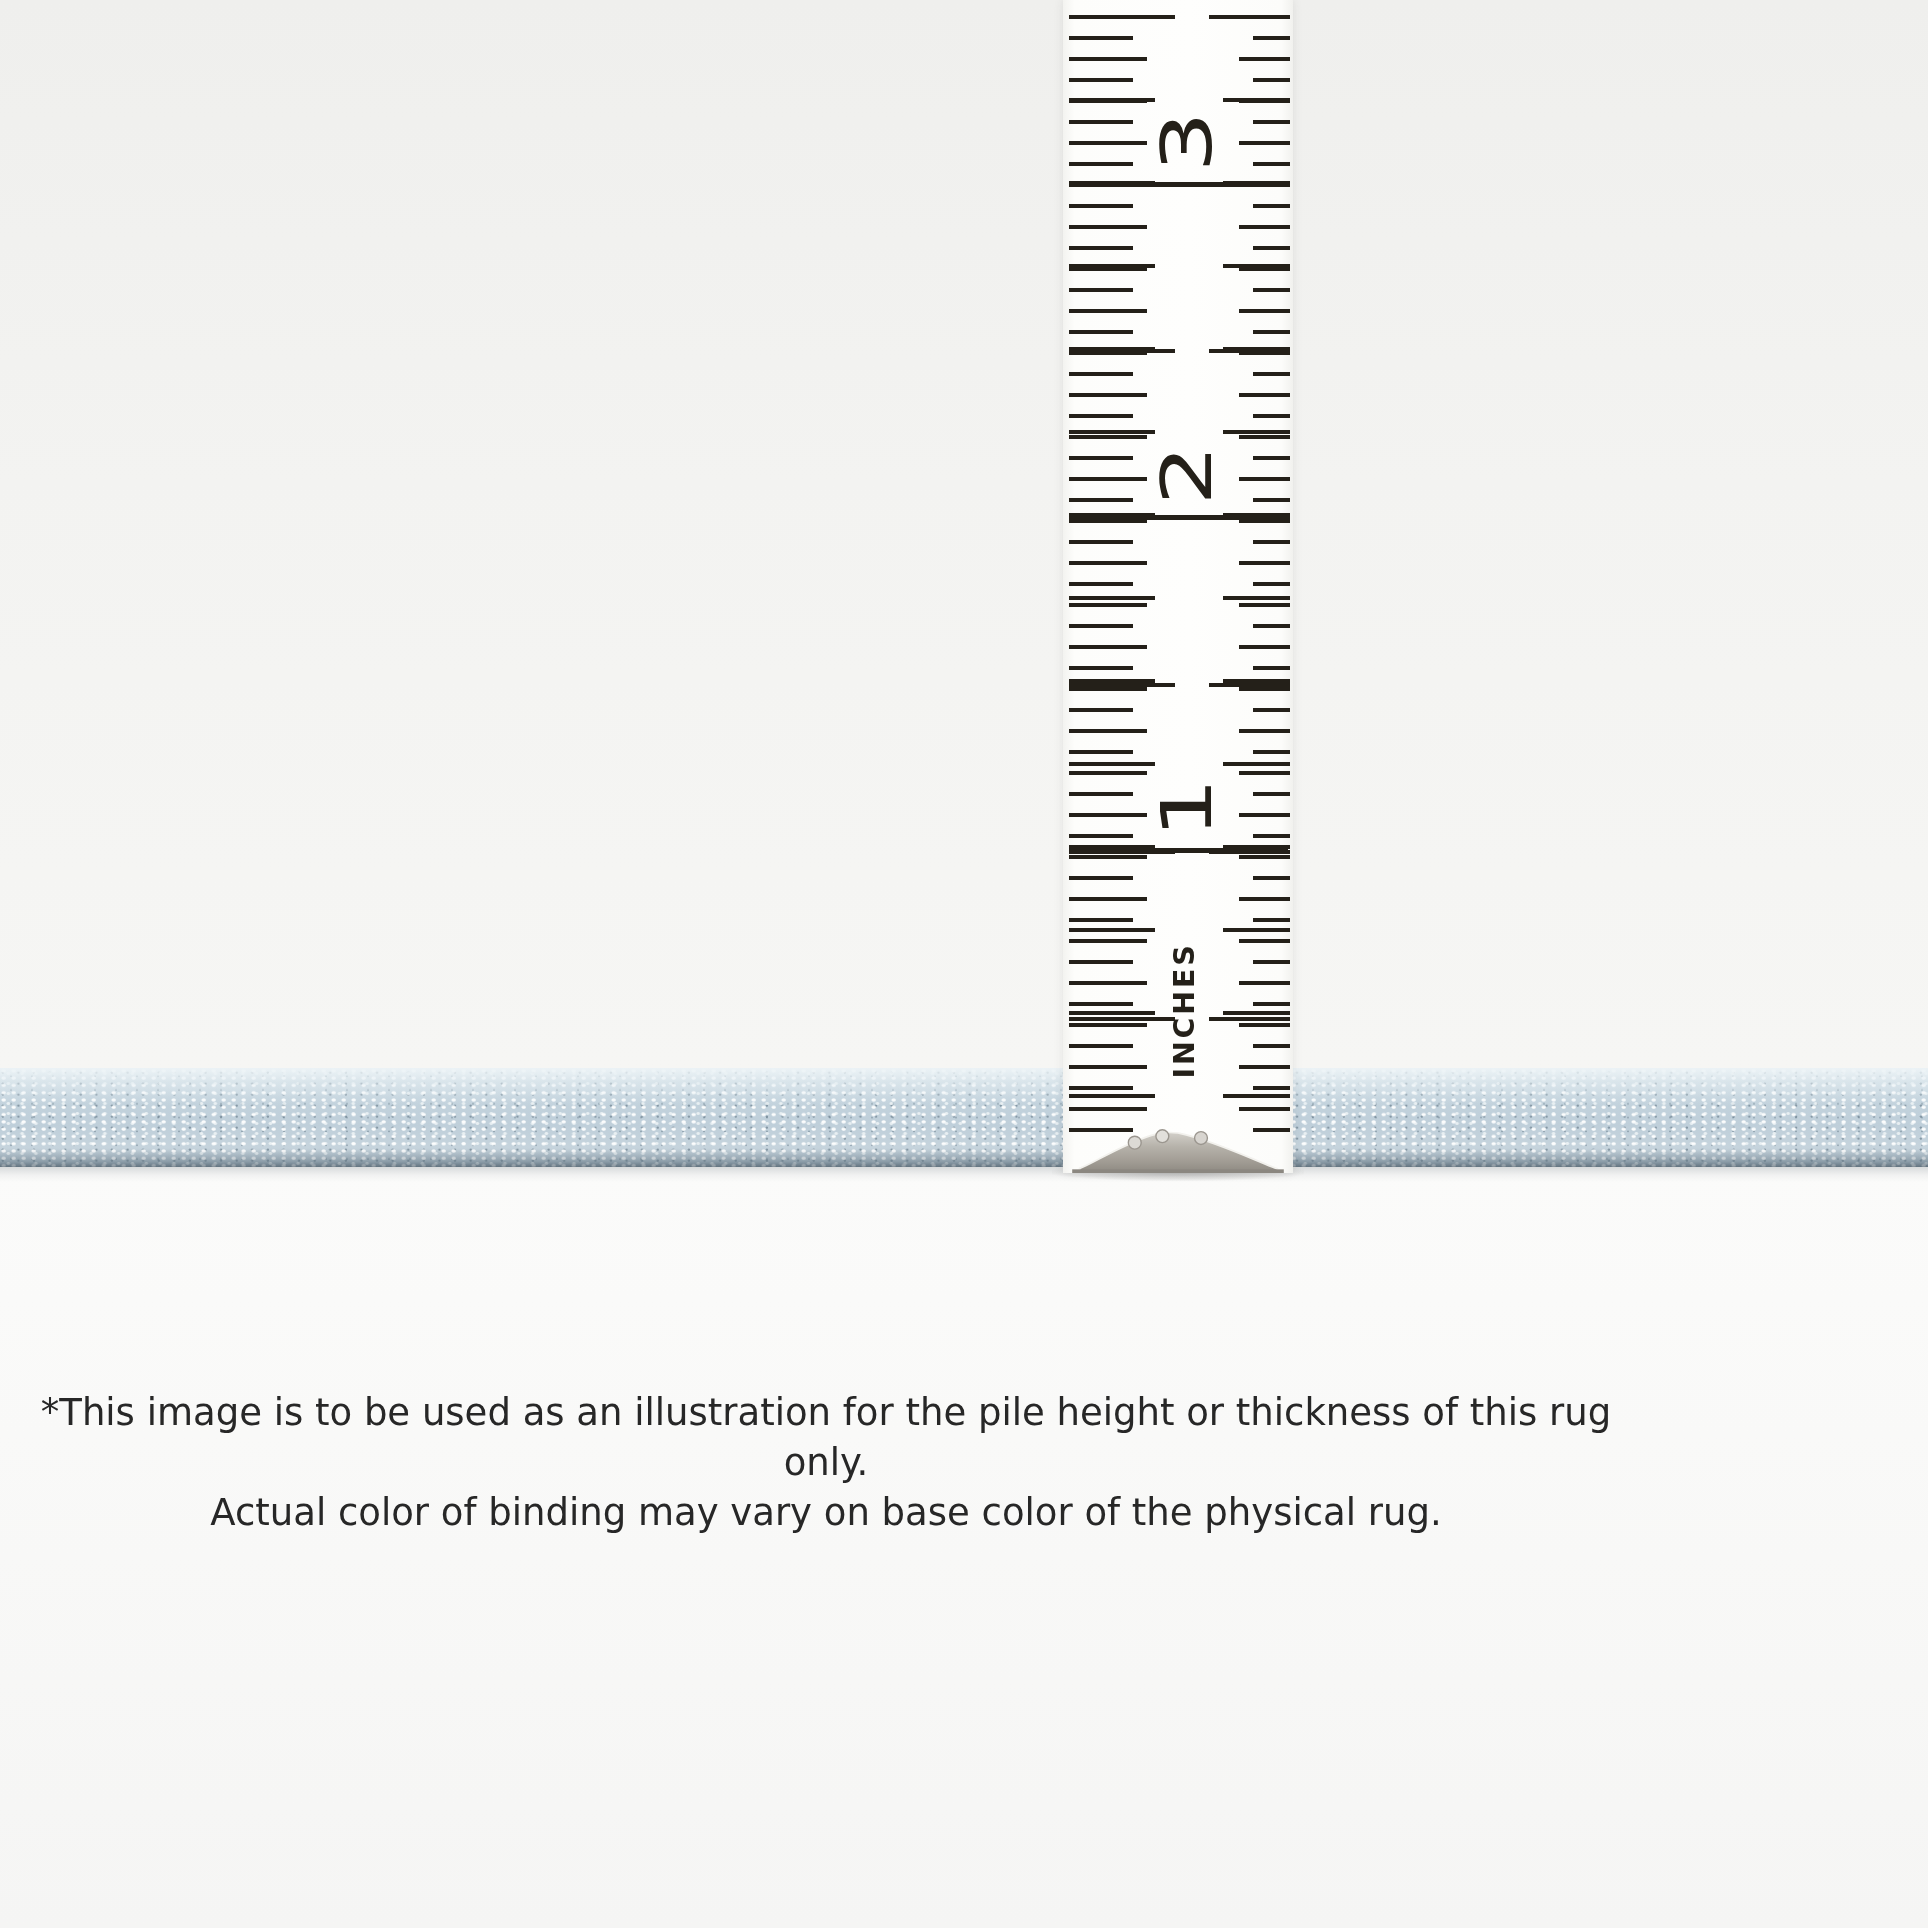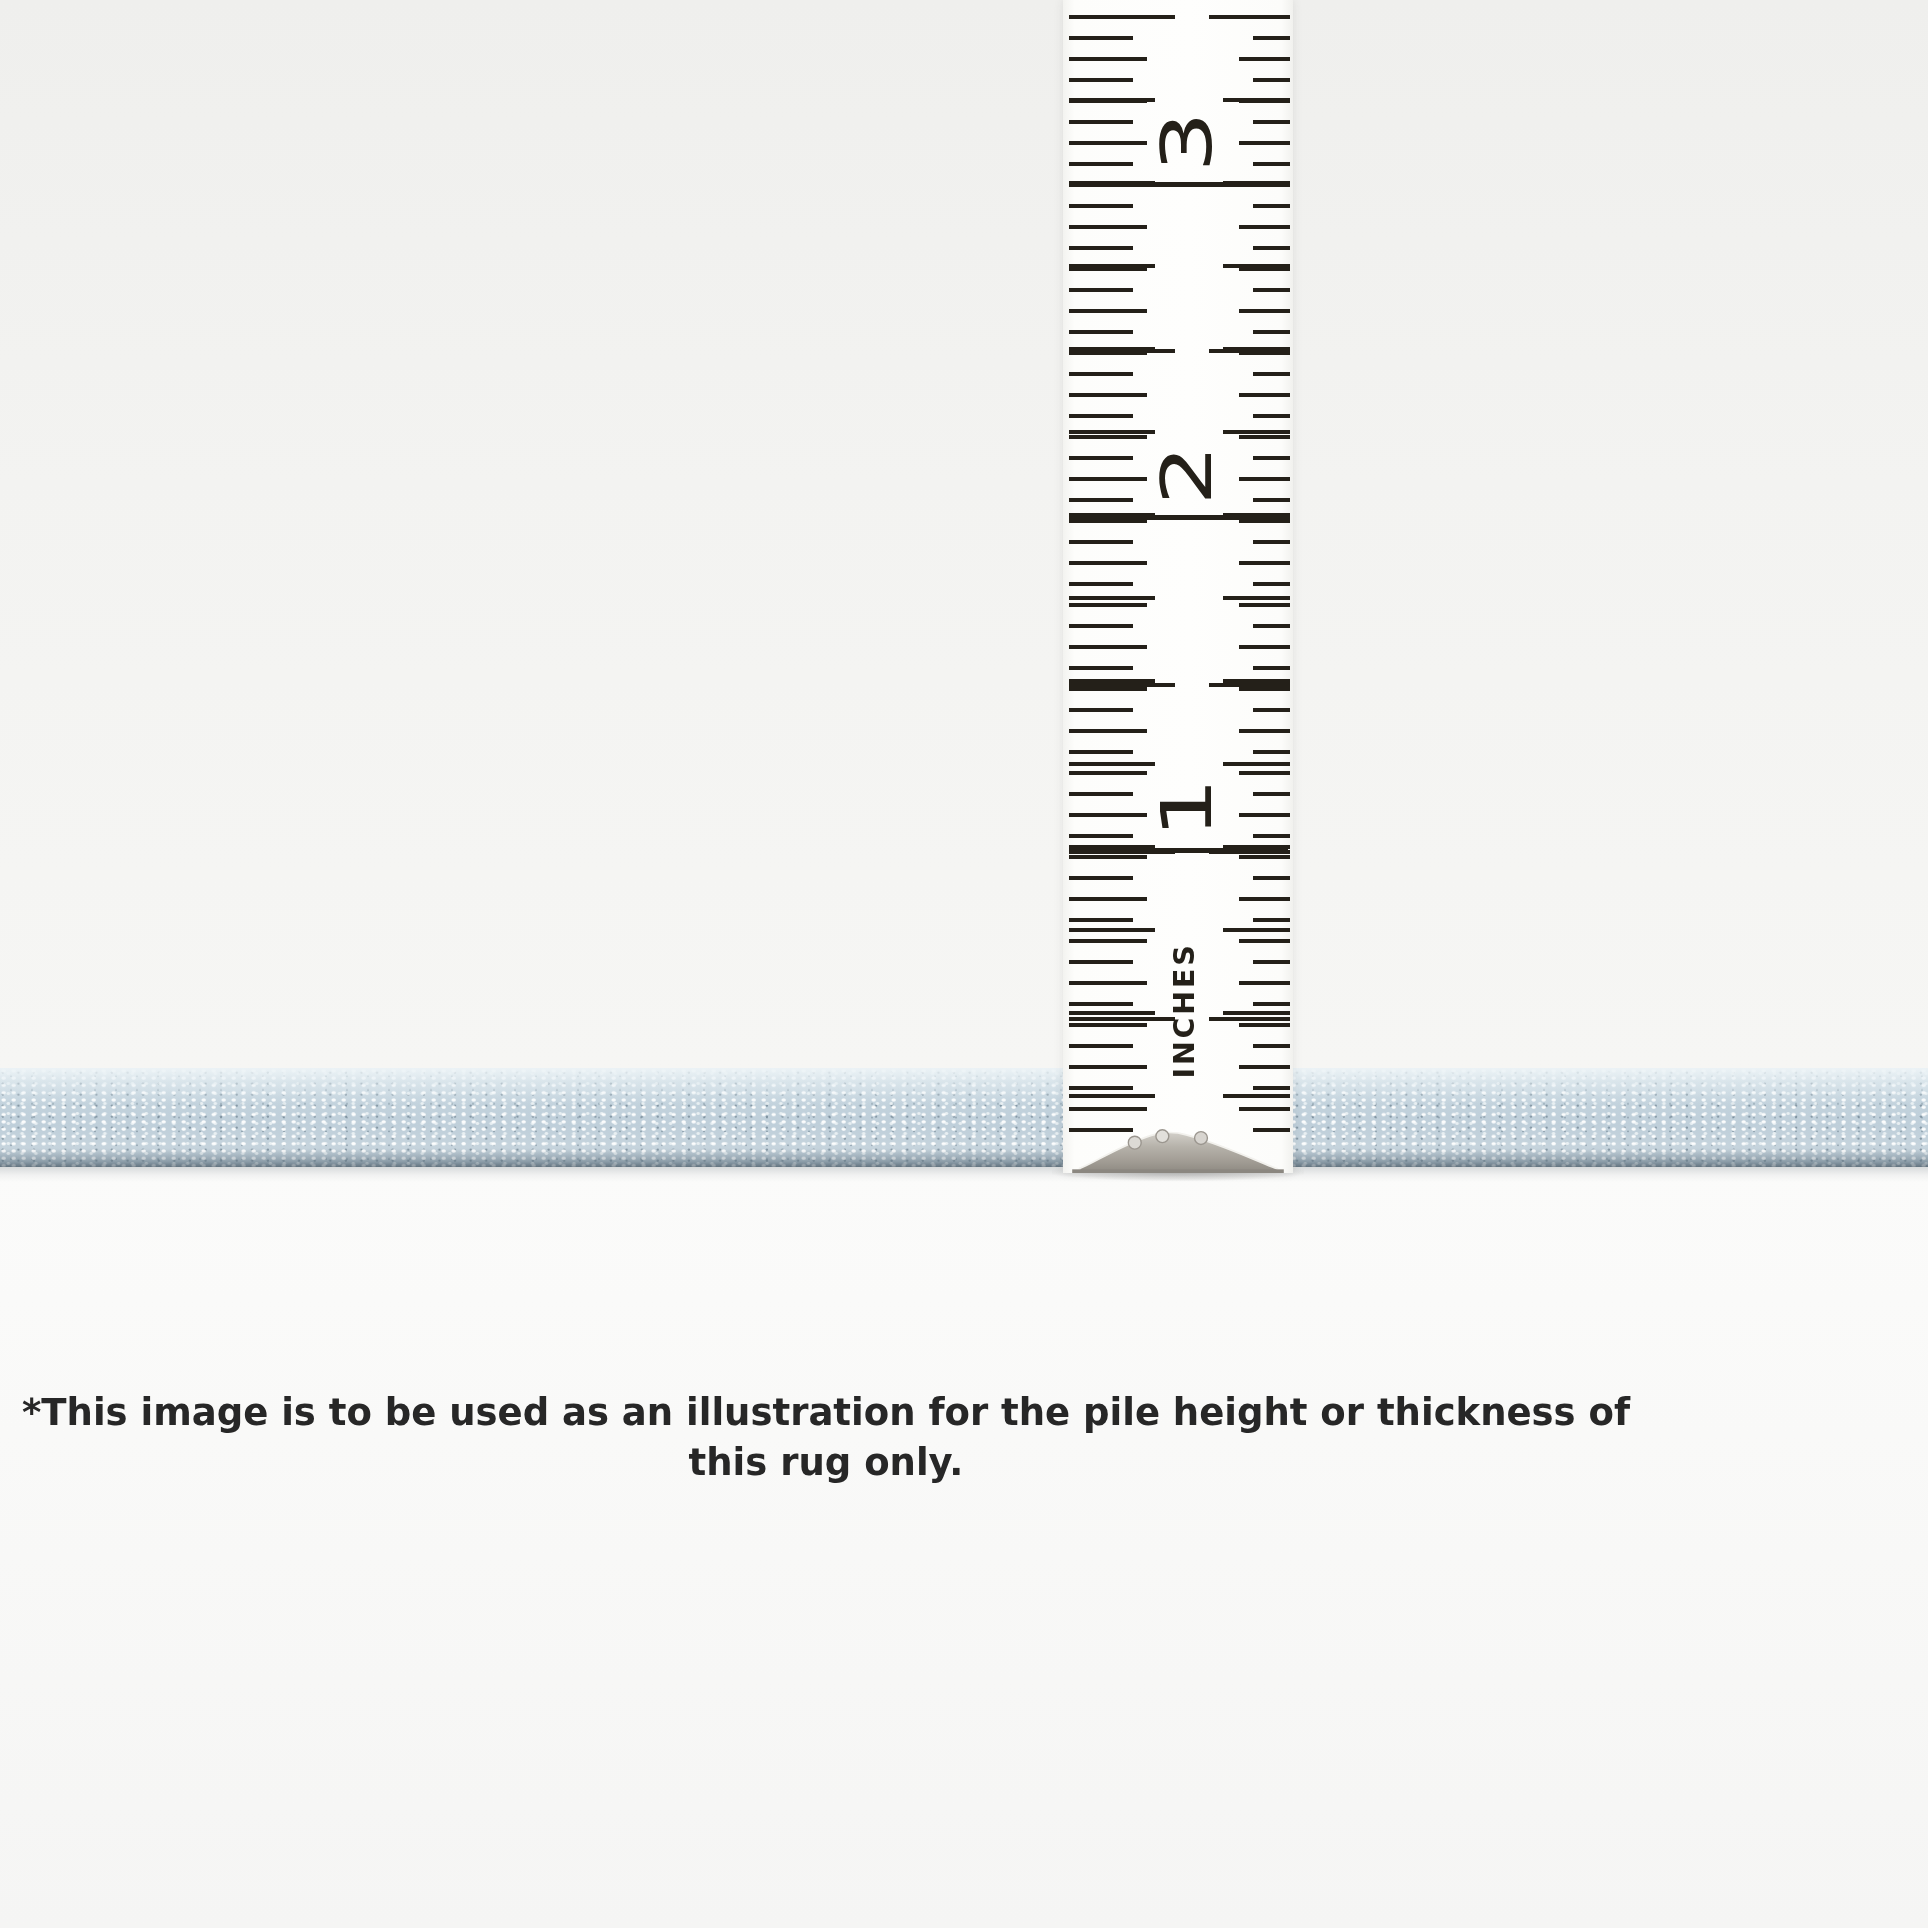--- a/index.html
+++ b/index.html
@@ -82,21 +82,21 @@
     transform:rotate(-90deg);
   }
   .metal-cap{position:absolute;left:0;bottom:0;width:230px;height:46px;}
   .ruler-contact-shadow{
     position:absolute;left:1052px;top:1166px;width:252px;height:14.7px;
     background:radial-gradient(ellipse at 50% 40%,rgba(95,95,92,.38) 0%,rgba(95,95,92,.12) 55%,transparent 75%);
   }
   
   .caption{
     position:absolute;left:0;top:1388px;width:1652px;
-    text-align:center;font-size:37px;line-height:50px;font-weight:700;color:#272727;
+    text-align:center;font-size:37px;line-height:50px;font-weight:400;color:#272727;
   }
 </style>
 </head>
 <body>
 
 <div class="stage">
 
   <div class="bg-upper"></div>
   <div class="floor"></div>
 
@@ -128,16 +128,17 @@
       <path d="M18,50 L18,45 C34,39 62,20 96,9 C107,5.5 122,5 134,8.5 C168,17 206,35 233,45.5 L233,50 Z" fill="url(#metal)" stroke="#f2f1ed" stroke-width="2"></path>
       <rect x="10" y="46" width="230" height="4" fill="#8b8780"></rect>
       <circle cx="78" cy="17" r="7" fill="#dcdad5" stroke="#9b968f" stroke-width="1.5"></circle>
       <circle cx="108" cy="10" r="7" fill="#e2e0db" stroke="#9b968f" stroke-width="1.5"></circle>
       <circle cx="150" cy="12" r="7" fill="#d8d5d0" stroke="#9b968f" stroke-width="1.5"></circle>
     </svg>
   </div>
 
   <div class="caption">
     <div>*This image is to be used as an illustration for the pile height or thickness of this rug only.</div>
+    <div>Actual color of binding may vary on base color of the physical rug.</div>
   </div>
 
 </div>
 
 
 </body></html>

